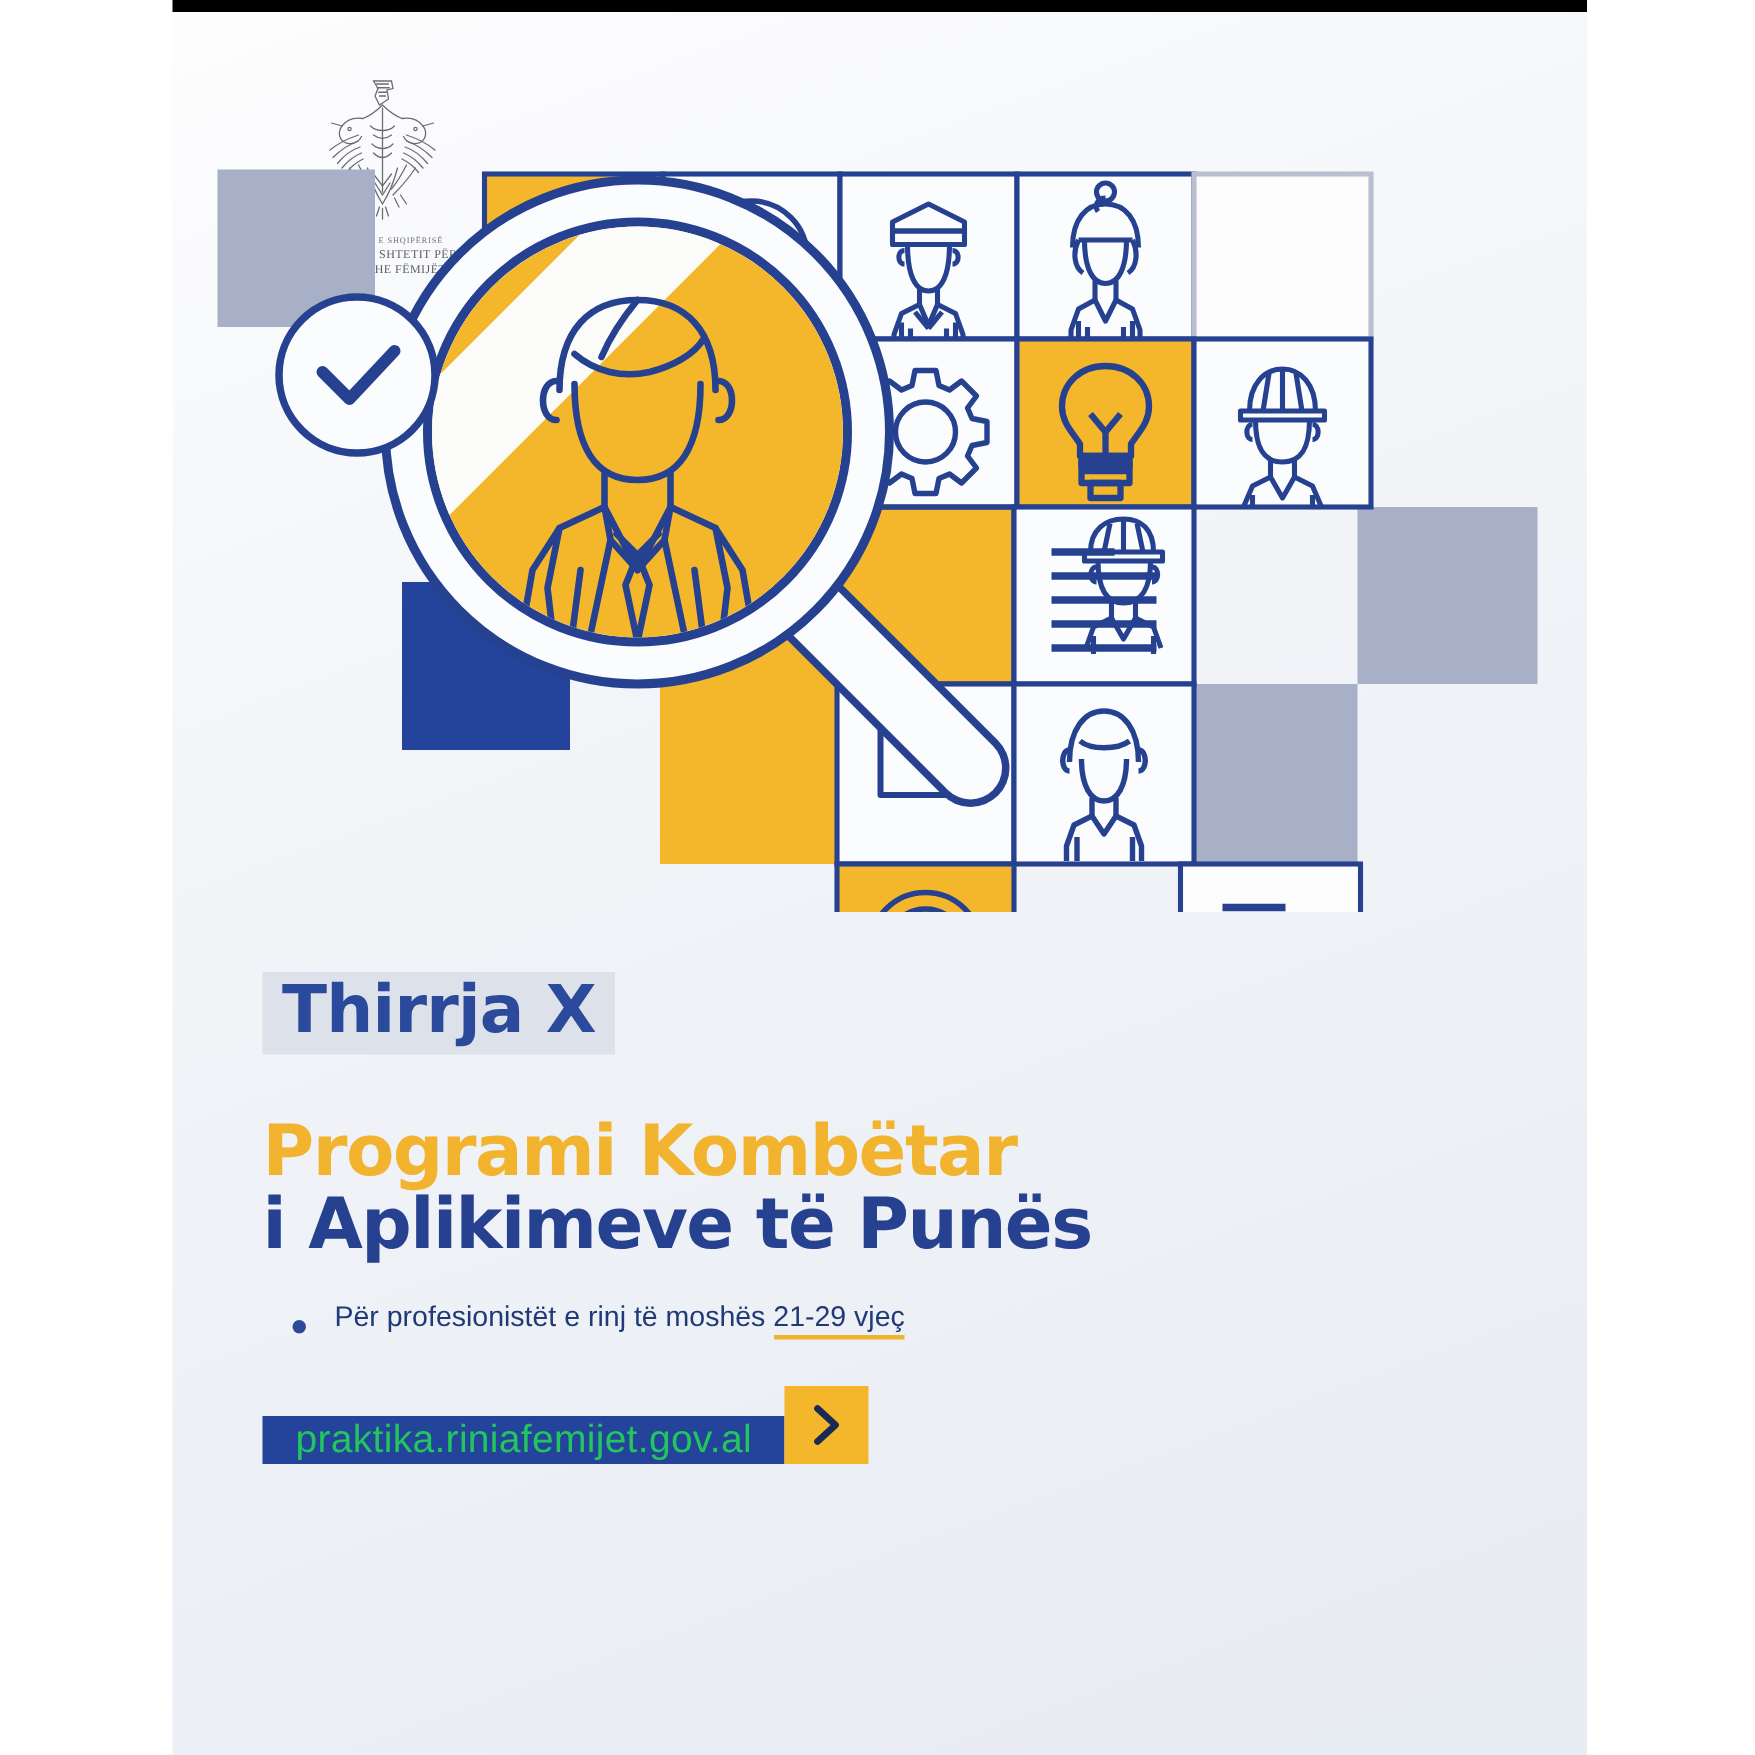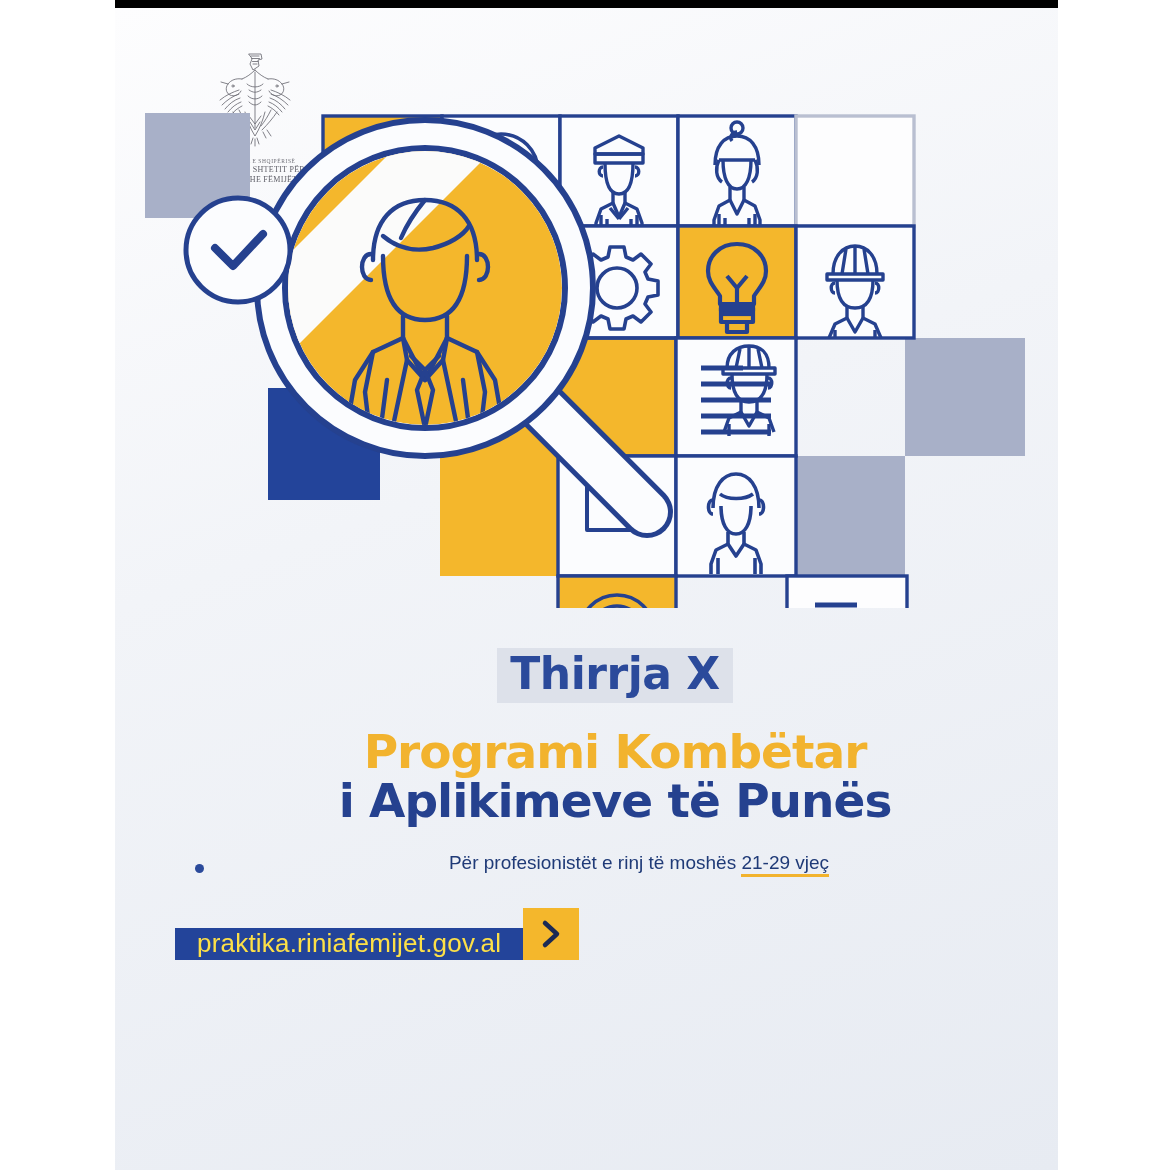--- a/index.html
+++ b/index.html
@@ -19,42 +19,42 @@
   .logo{position:absolute;left:75px;top:42px;width:130px;text-align:center;}
   .logo svg{display:block;margin:0 auto;}
   .logo .l1{font-size:5.5px;letter-spacing:.6px;color:#6f6f77;margin-top:3px;font-family:"Liberation Serif",serif;}
   .logo .l2{font-size:8px;letter-spacing:.3px;color:#5d5d66;font-family:"Liberation Serif",serif;line-height:1.25;margin-top:1px;}
 
   
   .art{position:absolute;left:0;top:0;width:943px;height:600px;}
   .art svg{position:absolute;left:0;top:0;}
 
   
-  .txt{position:absolute;left:60px;top:640px;width:880px;text-align:center;}
+  .txt{position:absolute;left:60px;top:640px;width:880px;}
 
   .callbadge{display:inline-block;background:#dde1ea;padding:4px 13px 7px 13px;}
   .callbadge span{font-size:44px;font-weight:bold;color:#2b4a9b;letter-spacing:-.5px;
       font-family:"DejaVu Sans",sans-serif;line-height:1;}
 
-  .h1{margin-top:24px;font-family:"DejaVu Sans",sans-serif;font-weight:bold;
+  .h1{margin-top:40px;font-family:"DejaVu Sans",sans-serif;font-weight:bold;
       font-size:47px;line-height:1.05;letter-spacing:-1px;}
   .h1 .gold{color:#f2b32e;display:block;}
   .h1 .blue{color:#25418f;display:block;}
 
   ul.bullets{list-style:none;margin:26px 0 0 18px;padding:0;}
   ul.bullets li{position:relative;padding-left:30px;margin-bottom:11px;
       font-size:19px;color:#1f3a77;font-family:"Liberation Sans",sans-serif;white-space:nowrap;}
   ul.bullets li .dot{position:absolute;left:2px;top:12px;width:9px;height:9px;border-radius:50%;background:#2b4a9b;}
   .uline{border-bottom:3px solid #f2b32e;padding-bottom:1px;}
 
   .applyrow{display:flex;align-items:center;margin-top:34px;}
   .applylbl{font-family:"DejaVu Sans",sans-serif;font-weight:bold;font-size:46px;
       color:#25418f;letter-spacing:-.5px;margin-right:26px;}
   .urlbox{display:flex;align-items:stretch;height:52px;}
-  .urlbox .u{background:#23449a;color:#fde047;font-size:26px;display:flex;align-items:center;
+  .urlbox .u{background:#23449a;color:#22c55e;font-size:26px;display:flex;align-items:center;
       padding:0 22px;font-family:"Liberation Sans",sans-serif;letter-spacing:.2px;margin-top:20px;}
   .urlbox .arrow{background:#f4b72c;width:56px;display:flex;align-items:center;justify-content:center;}
   .urlbox .arrow svg{display:block;}
 </style>
 </head>
 <body>
 
 <div id="root">
 
   <div class="topbar"></div>

